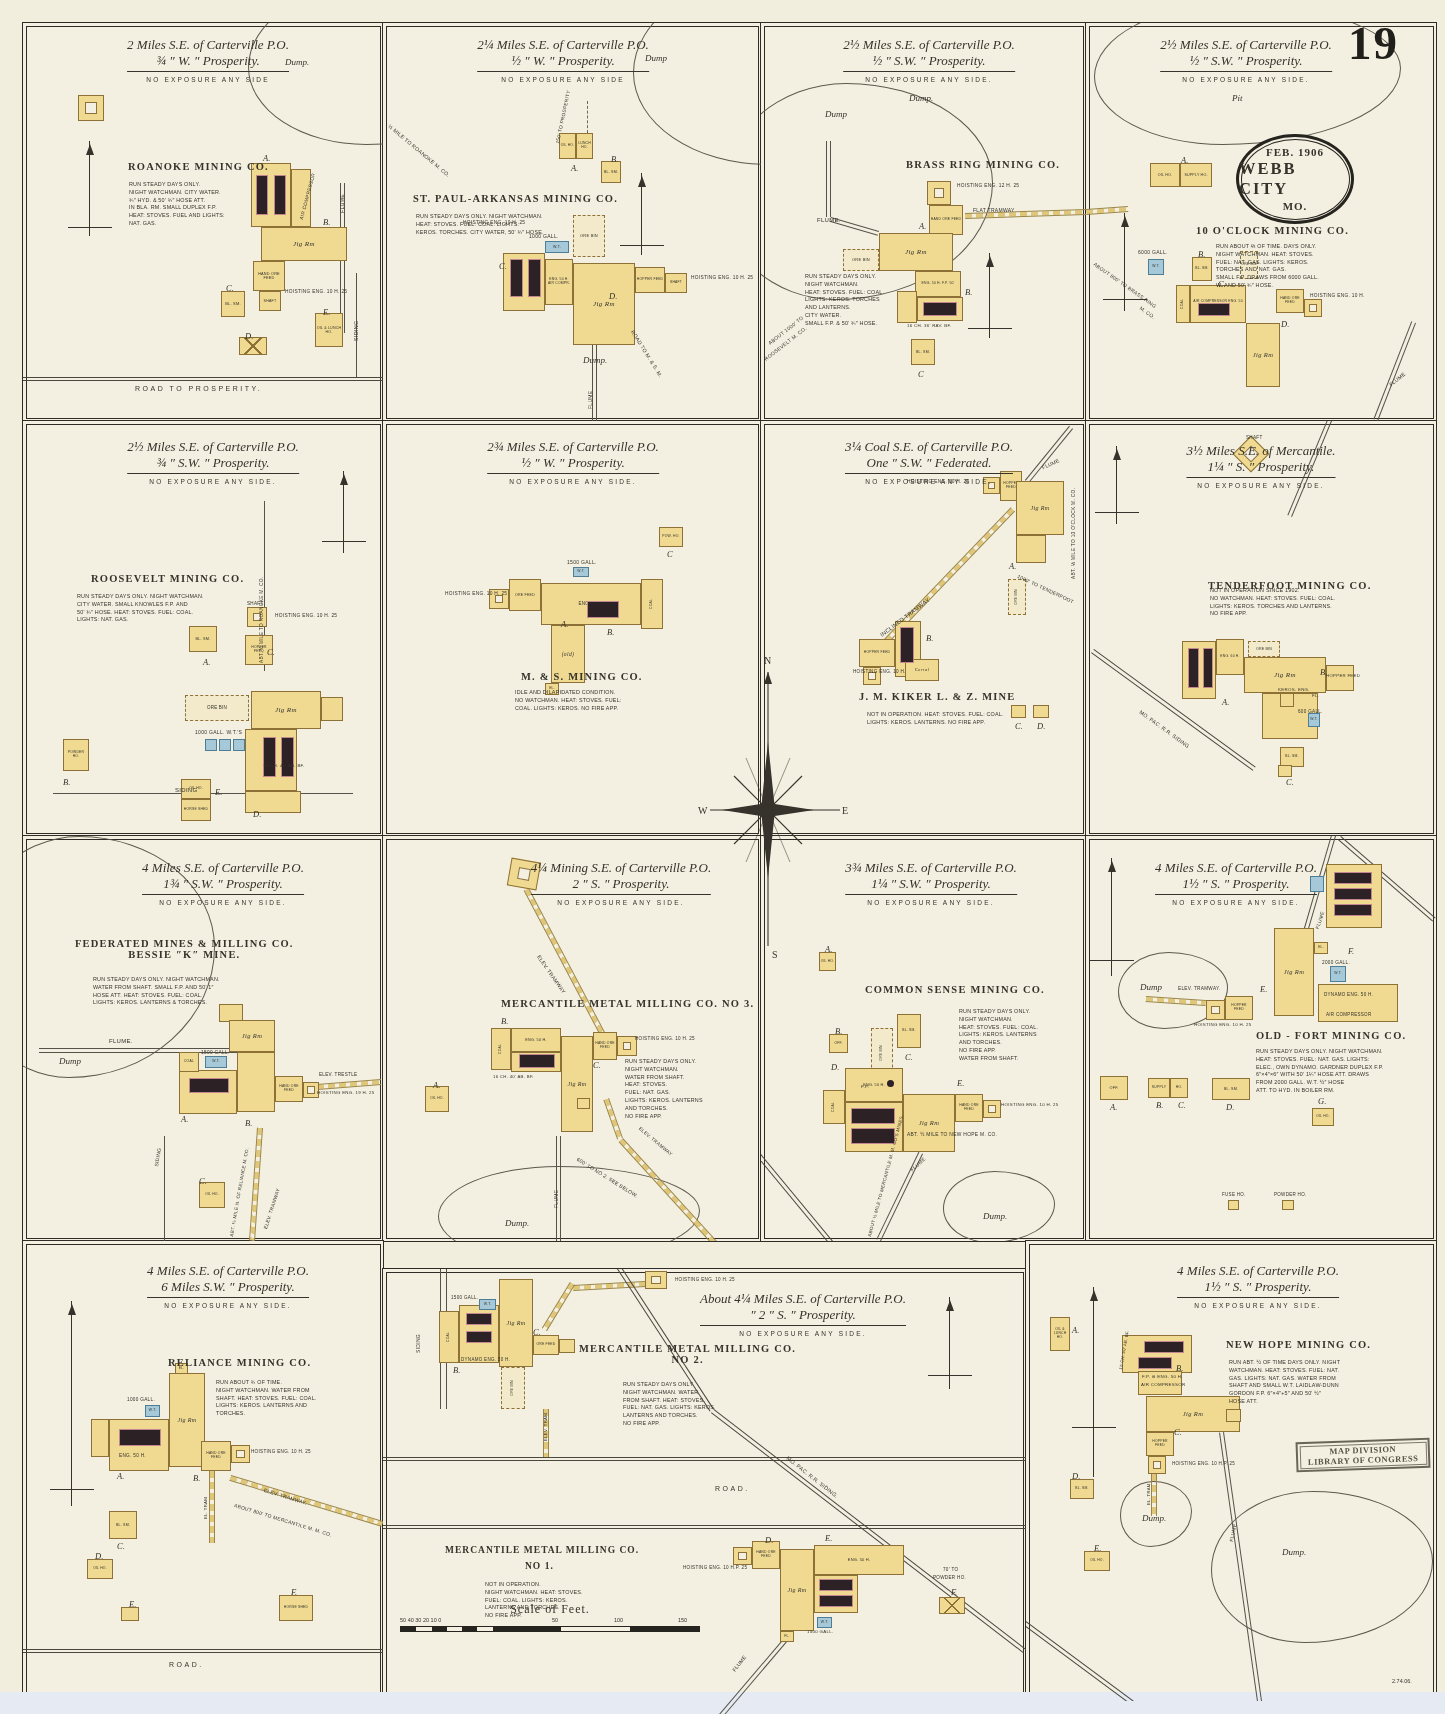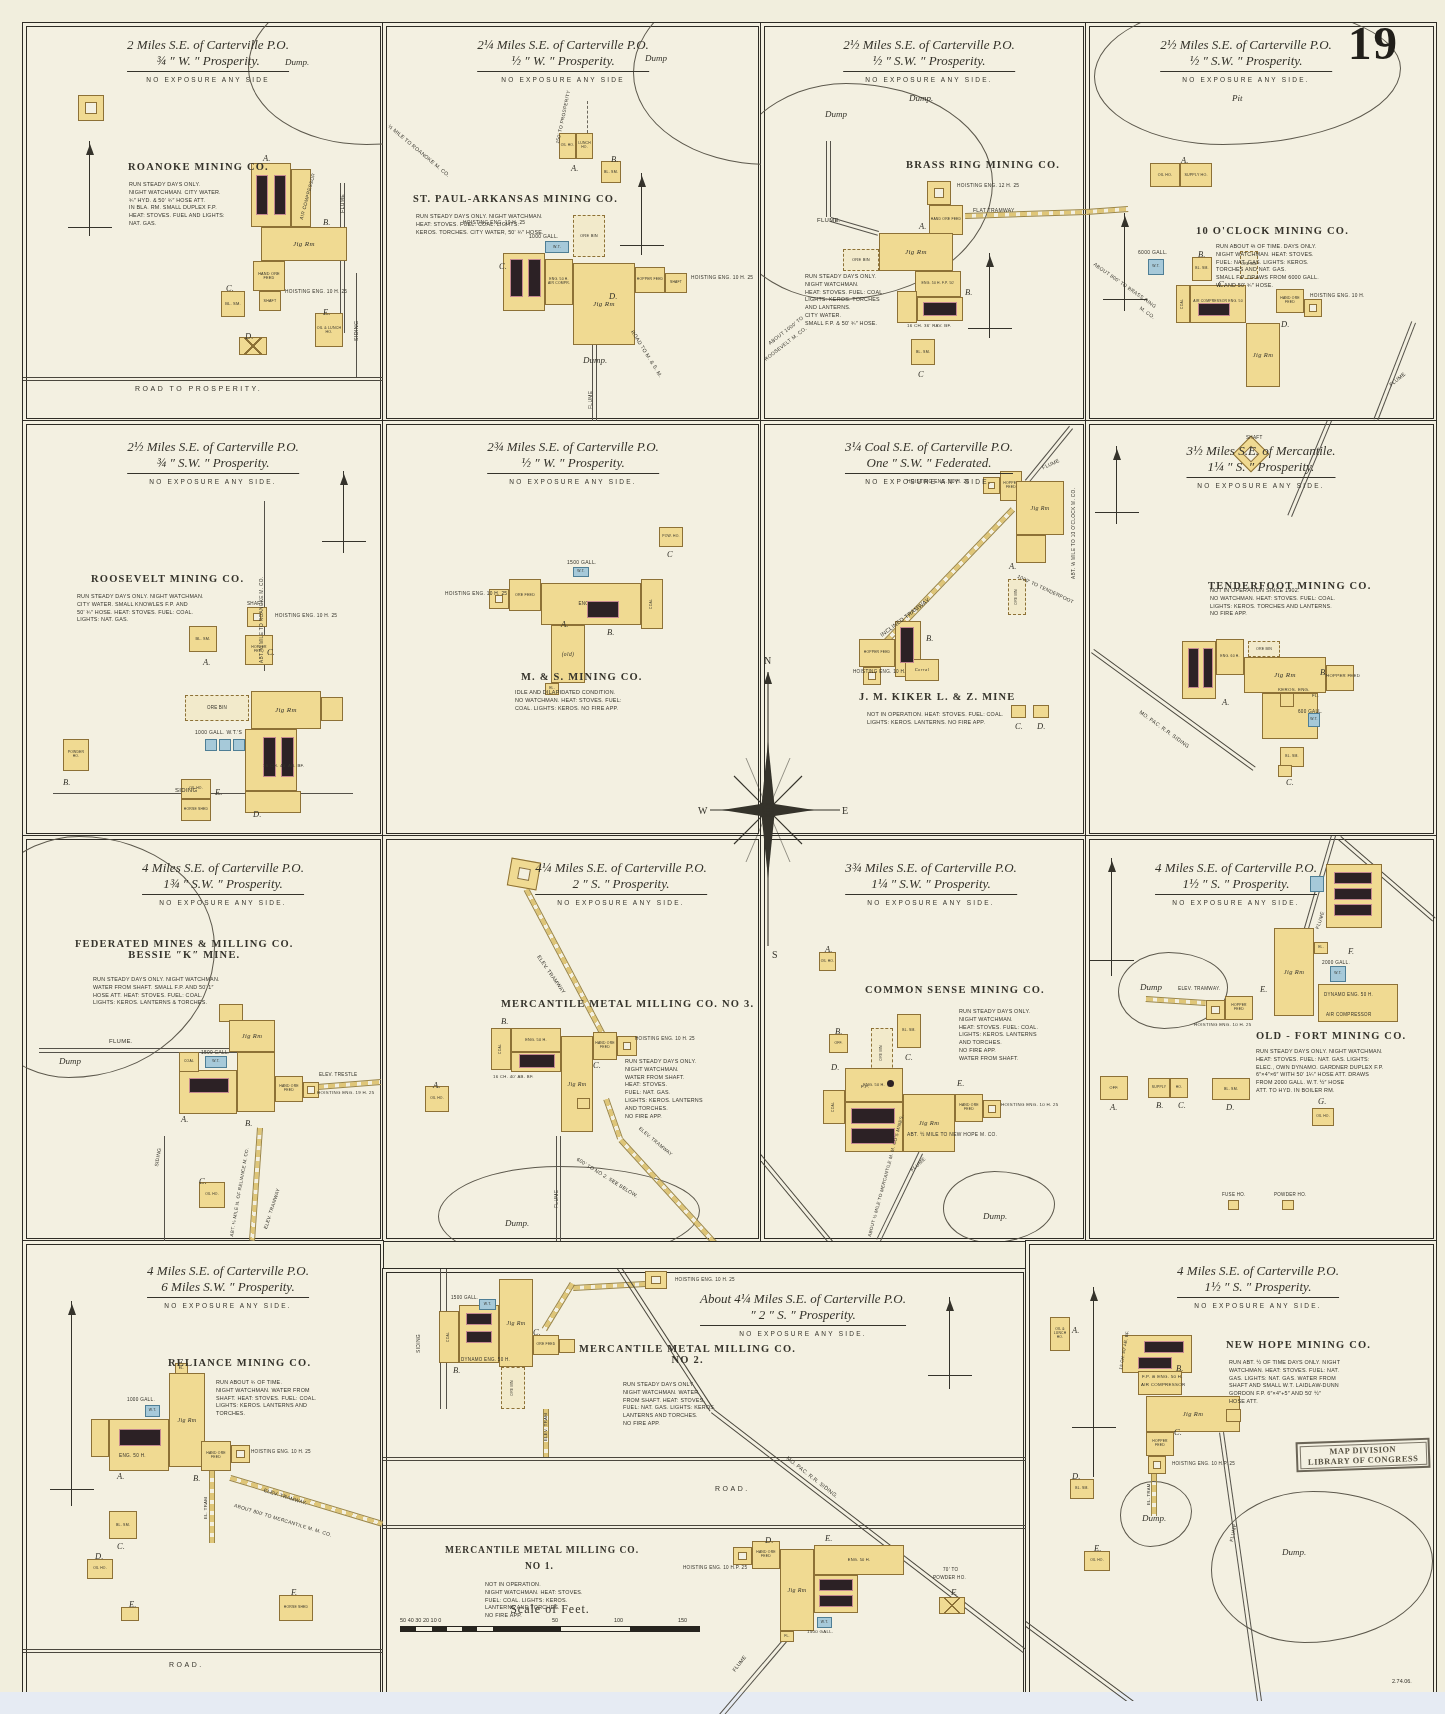--- a/index.html
+++ b/index.html
@@ -584,21 +584,21 @@
         </div>
         <div class="shp b" style="left: 210px; top: 196px; width: 24px; height: 28px;">
           <span class="sl" style="font-size: 3.4px;">Hand Ore Feed</span>
         </div>
         <div class="shp bq" style="left: 234px; top: 200px; width: 20px; height: 20px;"></div>
         <div class="shp b" style="left: 194px; top: 262px; width: 13px; height: 11px;"></div>
         <div class="shp b" style="left: 42px; top: 250px; width: 24px; height: 26px;">
           <span class="sl" style="font-size: 3.4px;">Oil Ho.</span>
         </div>
         <div class="hdr" style="left: 238px; top: 24px;">
-          <div class="l1">4¼ Miles S.E. of Carterville P.O.</div>
+          <div class="l1">4¼ Mining S.E. of Carterville P.O.</div>
           <div class="l2">2   ″   S.  ″  Prosperity.</div>
           <div class="rule"></div>
           <div class="note">No Exposure Any Side.</div>
         </div>
         <div class="co" style="left: 118px; top: 162px;">
           <div>Mercantile Metal Milling Co. No 3.</div>
         </div>
         <div class="desc" style="left: 242px; top: 222px;">Run steady days only.
 Night watchman.
 Water from shaft.
@@ -967,20 +967,25 @@
         <div class="lb t" style="left: 146px; top: 220px; font-size: 4.5px;">Hoisting Eng. 10 H.P. 25</div>
         <div class="lb t" style="left: 120px; top: 264px; font-size: 4.2px; transform: rotate(-90deg);">El. Tram</div>
         <div class="lb it" style="left: 116px; top: 272px; font-size: 9px;">Dump.</div>
         <div class="lb it" style="left: 256px; top: 306px;">Dump.</div>
         <div class="lb t" style="left: 202px; top: 300px; font-size: 5px; transform: rotate(-78deg);">Flume</div>
       </div>
     </div>
 
   <div id="sheetnum" style="left:1348px;top:16px;">19</div>
 
+  <div id="stamp" style="left:1236px;top:134px;width:112px;height:84px;">
+    <span class="s1">Feb. 1906</span>
+    <span class="s2">Webb City</span>
+    <span class="s3">Mo.</span>
+  </div>
 
   <svg id="compass" style="left:688px;top:650px;" width="160" height="310" viewBox="0 0 160 310">
     <g stroke="#35332b" stroke-width="1.1">
       <line x1="80" y1="22" x2="80" y2="296"></line>
       <line x1="22" y1="160" x2="152" y2="160"></line>
       <line x1="46" y1="126" x2="114" y2="194"></line>
       <line x1="114" y1="126" x2="46" y2="194"></line>
       <line x1="58" y1="108" x2="102" y2="212" stroke-width="0.5"></line>
       <line x1="102" y1="108" x2="58" y2="212" stroke-width="0.5"></line>
     </g>

